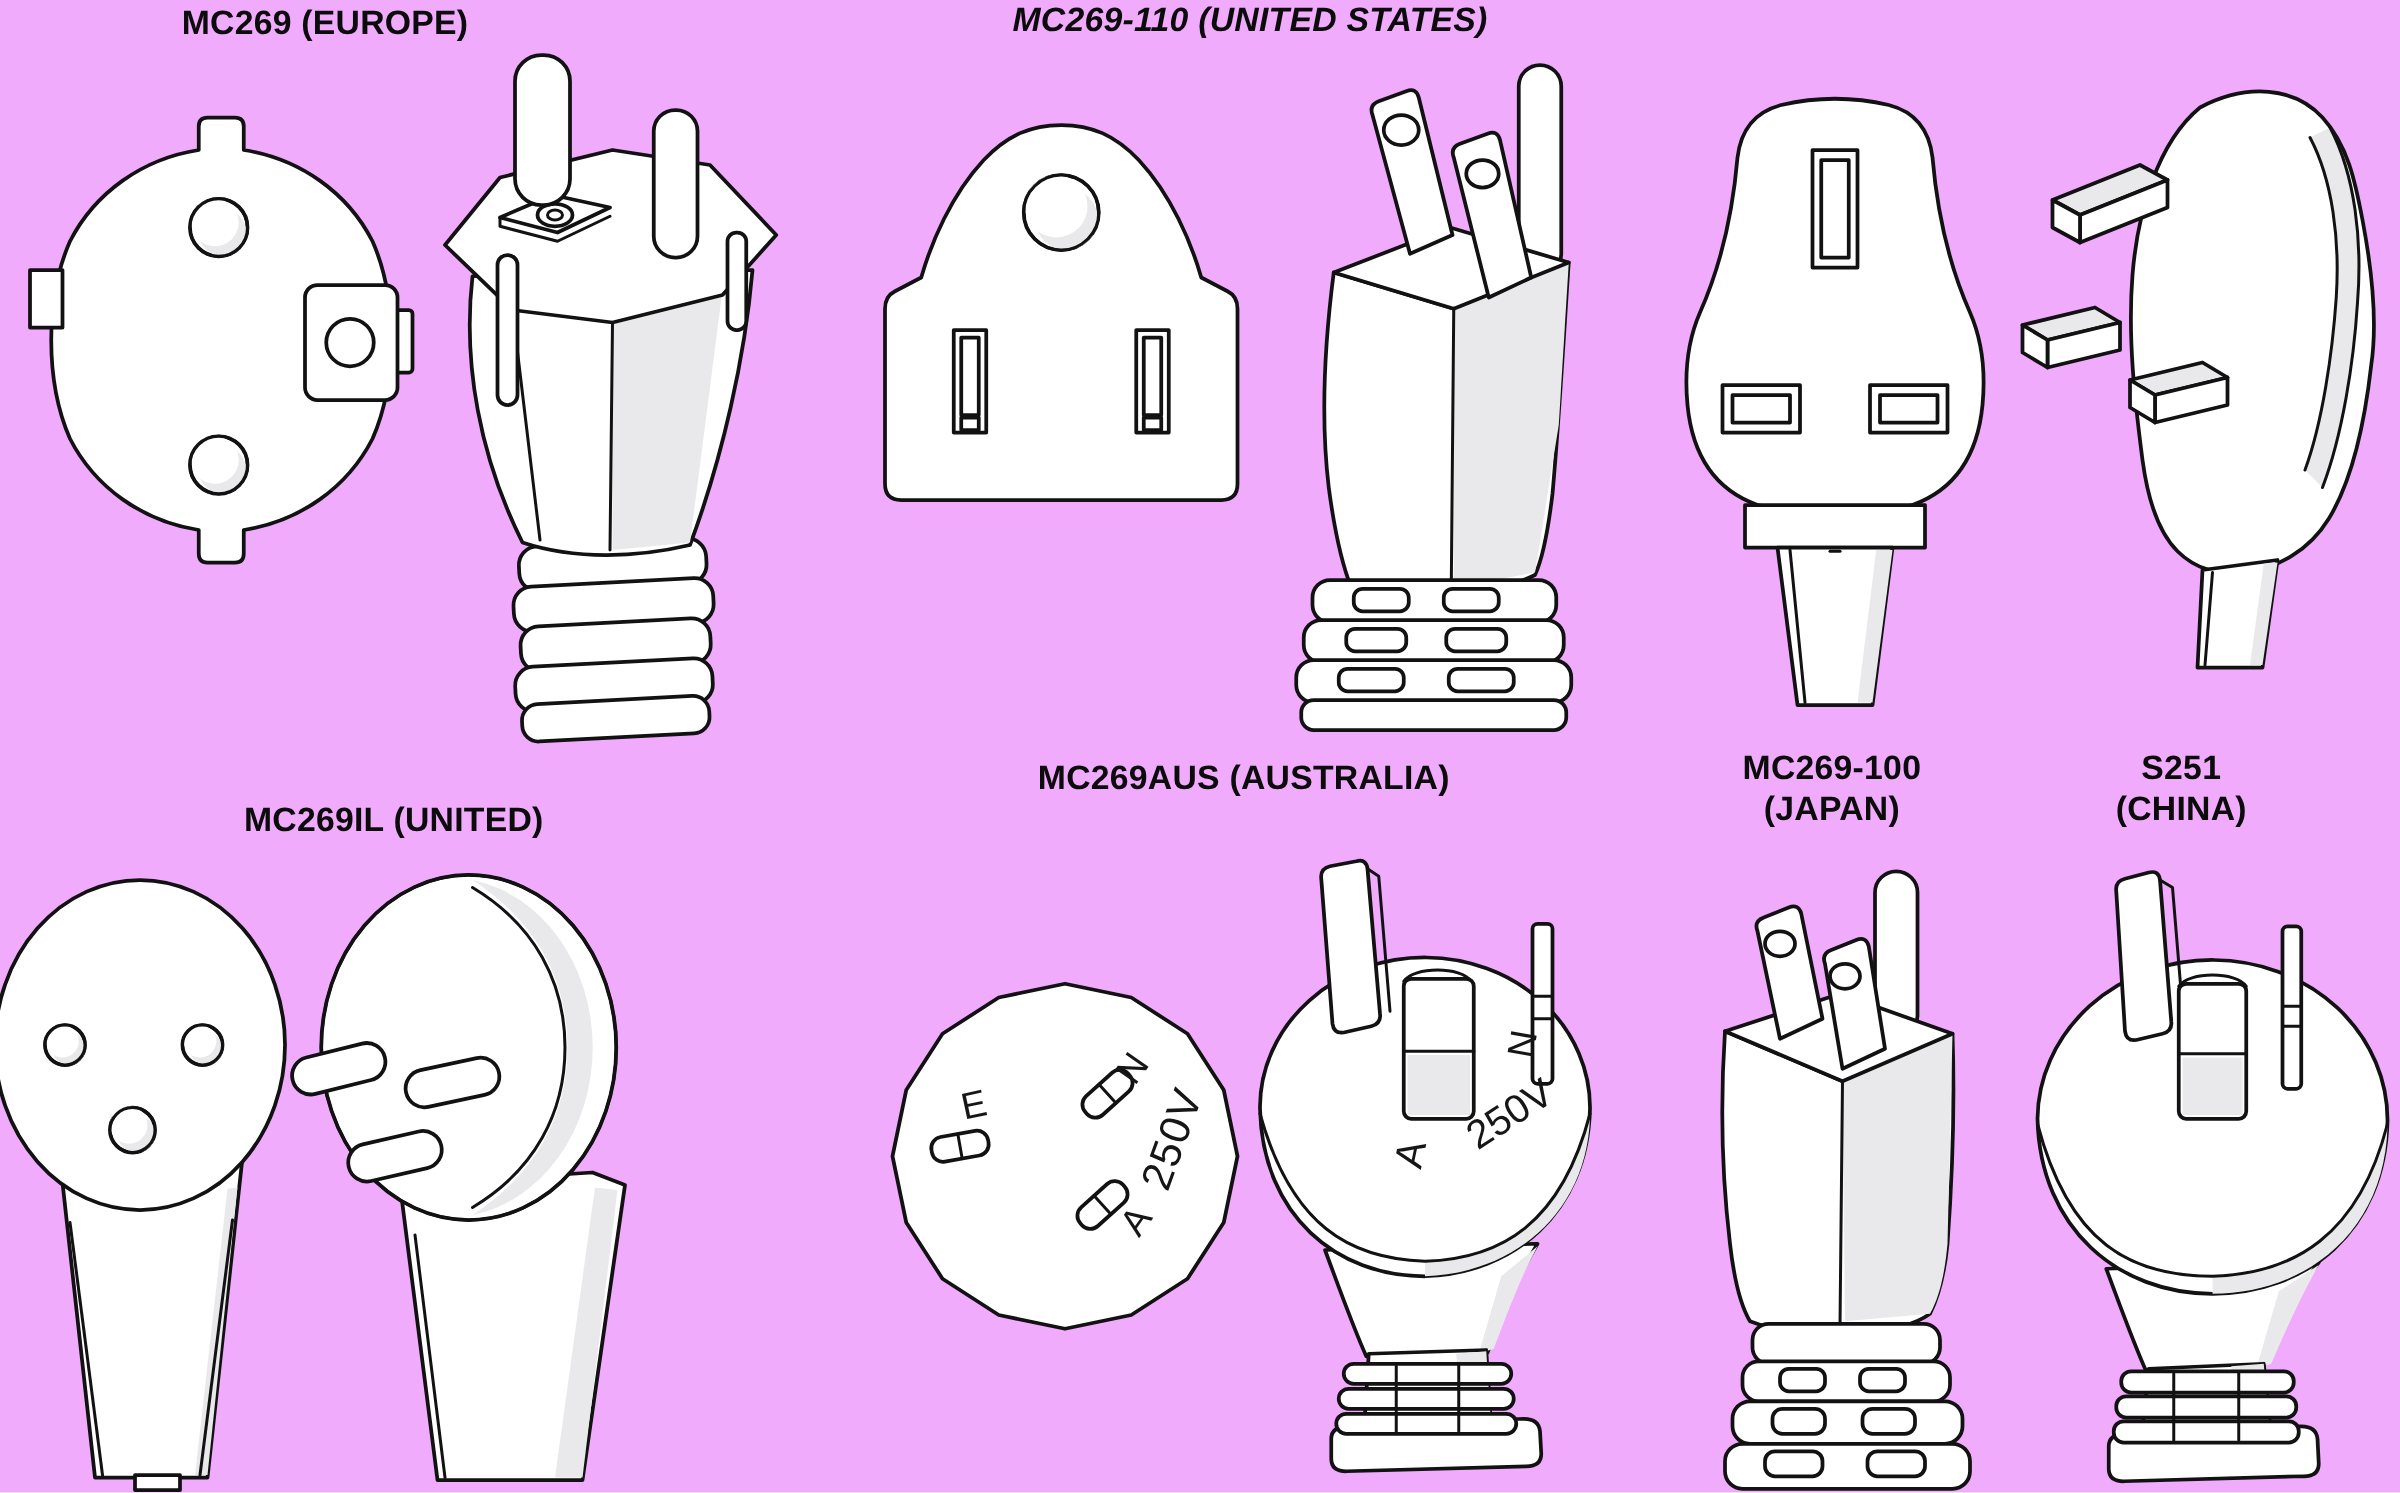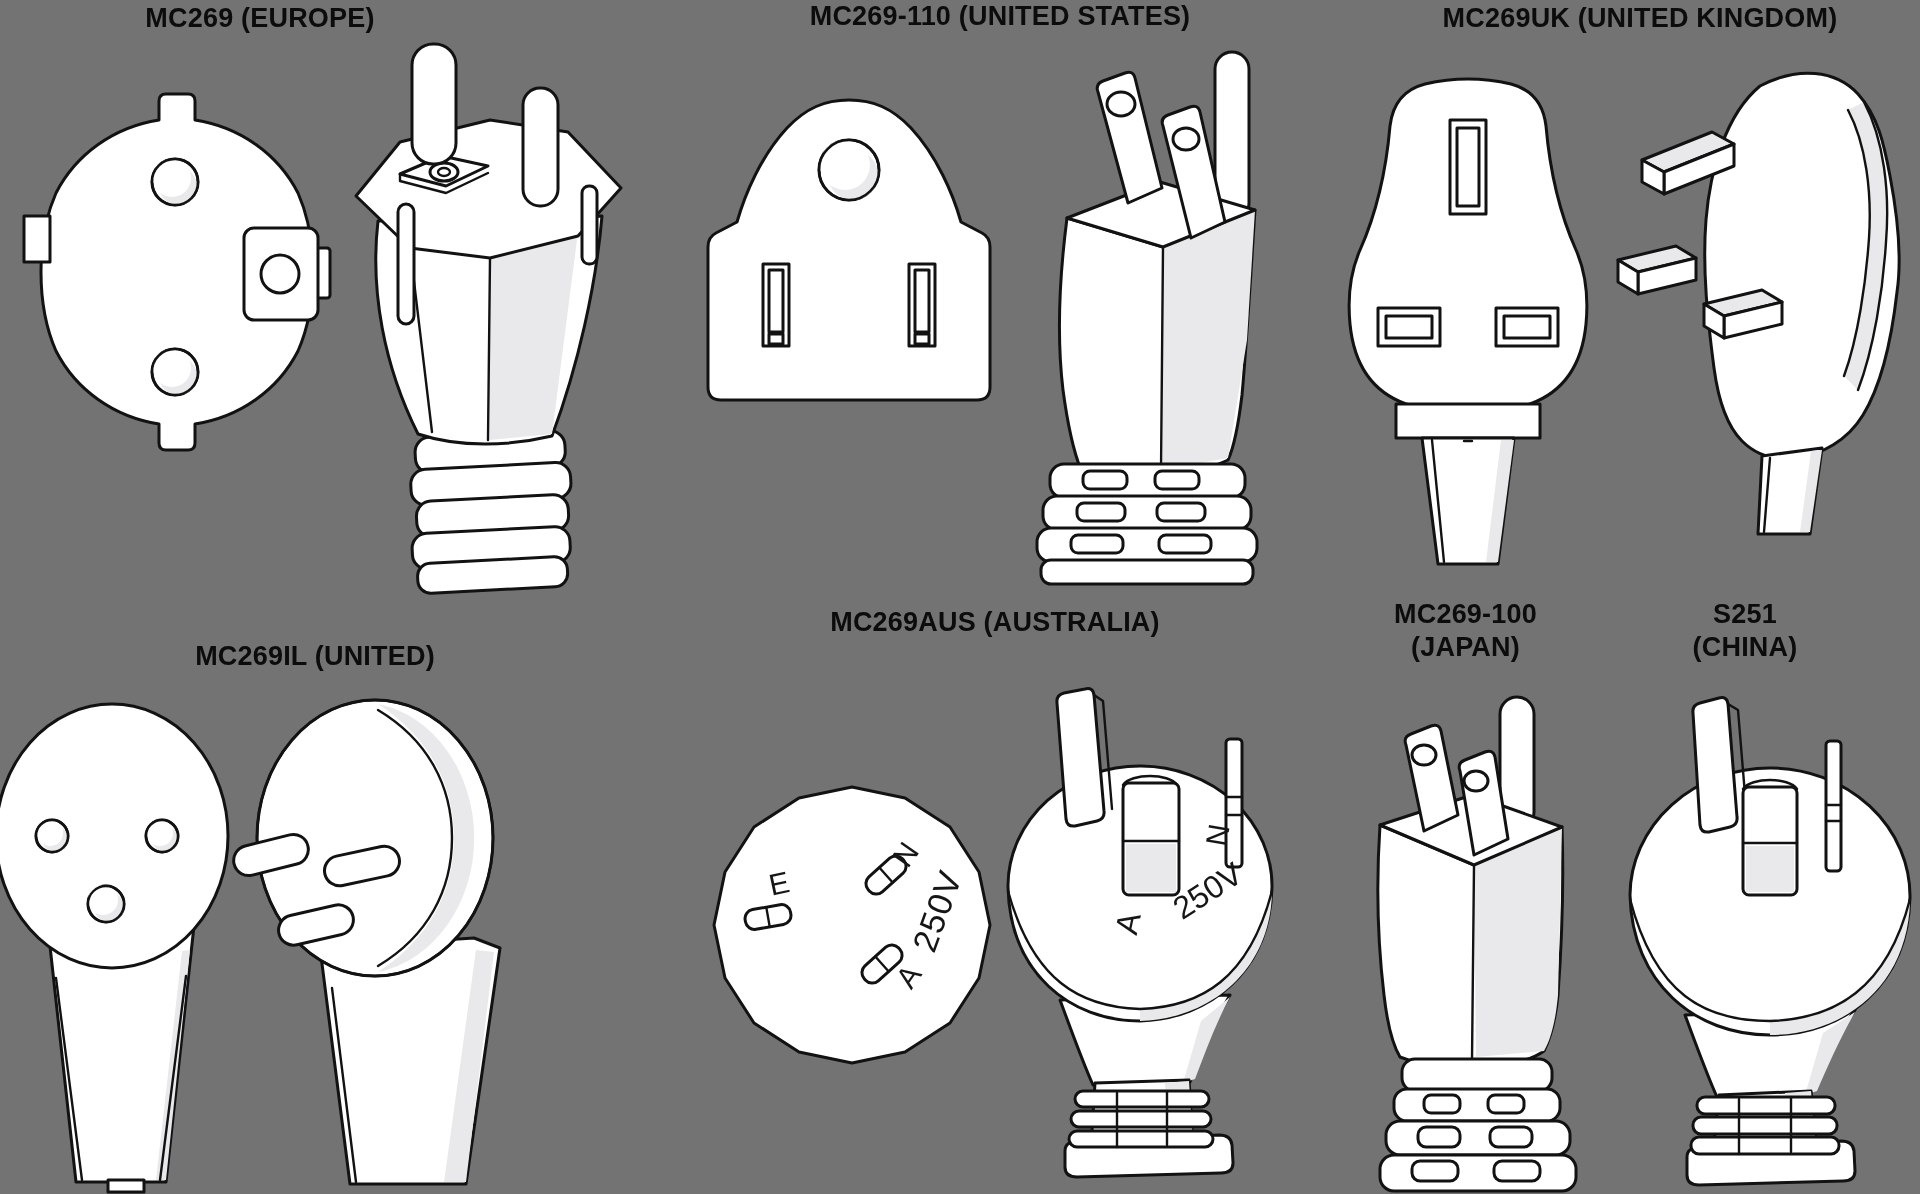--- a/index.html
+++ b/index.html
@@ -1,17 +1,17 @@
 <!DOCTYPE html>
 <html><head>
 <meta charset="utf-8">
 <style>
   html,body{margin:0;padding:0;background:#fff;}
   #stage{
-    position:relative;width:1920px;height:1194px;background:#737373;overflow:hidden;
+    position:relative;width:1920px;height:1194px;background:#f0abfc;overflow:hidden;
     font-family:"Liberation Sans",sans-serif;
   }
   .sec-title{
     position:absolute;text-align:center;font-weight:700;font-size:27px;
     color:#0c0c0c;line-height:33px;white-space:nowrap;letter-spacing:0.2px;
   }
   .sec-title.two-line{white-space:normal;}
   .draw{position:absolute;}
   svg{display:block;overflow:visible;}
   .ln{fill:#ffffff;stroke:#121212;stroke-width:3;stroke-linejoin:round;stroke-linecap:round;}
@@ -20,22 +20,21 @@
   .sh{fill:#e9e9eb;stroke:none;}
   .wh{fill:#ffffff;stroke:none;}
   text.mk{fill:#161616;font-family:"Liberation Sans",sans-serif;}
 </style>
 </head>
 <body>
 
 <div id="stage">
 
   <div class="sec-title" style="left:60px;top:2px;width:400px;">MC269 (EUROPE)</div>
-  <div class="sec-title" style="left:790px;top:0px;width:420px;">MC269-110 (UNITED STATES)</div>
-  <div class="sec-title" style="left:1420px;top:2px;width:440px;">MC269UK (UNITED KINGDOM)</div>
+  <div class="sec-title" style="left:790px;top:0px;width:420px;font-style:italic;">MC269-110 (UNITED STATES)</div>
   <div class="sec-title" style="left:160px;top:640px;width:310px;">MC269IL (UNITED)</div>
   <div class="sec-title" style="left:795px;top:606px;width:400px;">MC269AUS (AUSTRALIA)</div>
   <div class="sec-title two-line" style="left:1378px;top:598px;width:175px;text-align:center;">
     <div>MC269-100</div>
     <div>(JAPAN)</div>
   </div>
   <div class="sec-title two-line" style="left:1655px;top:598px;width:180px;">
     <div>S251</div>
     <div>(CHINA)</div>
   </div>

